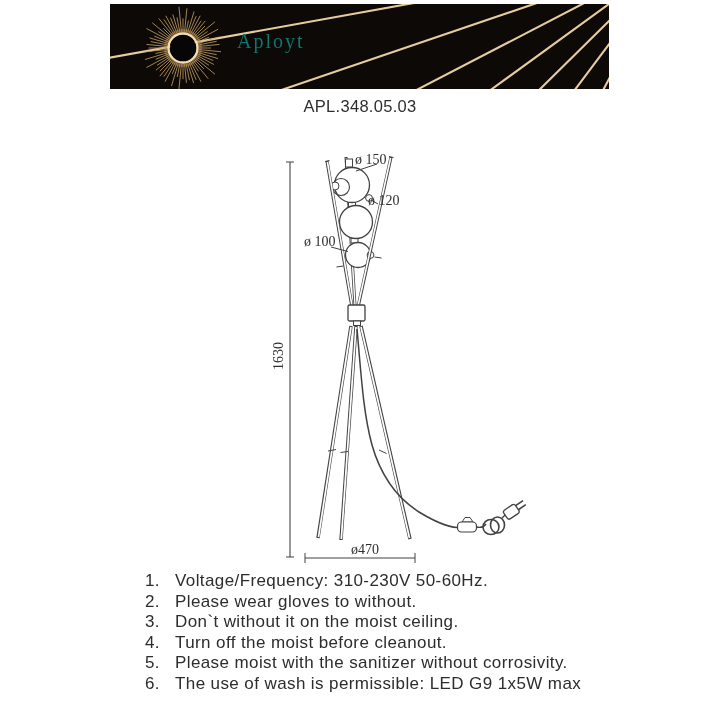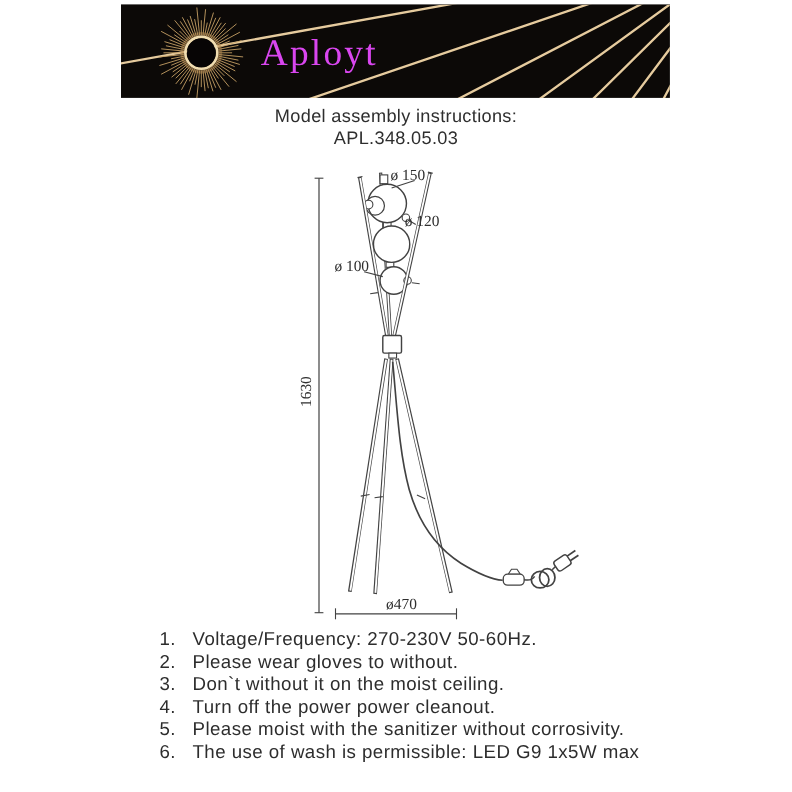--- a/index.html
+++ b/index.html
@@ -2,21 +2,21 @@
 <html><head>
 <meta charset="utf-8">
 <style>
   html,body{margin:0;padding:0;background:#fff;}
   .page{position:relative;width:720px;height:720px;background:#ffffff;overflow:hidden;
         font-family:"Liberation Sans",sans-serif;}
   
   .banner{position:absolute;left:110px;top:4px;width:499px;height:85px;background:#0c0907;overflow:hidden;}
   .logo-svg{position:absolute;left:18px;top:0;}
   .brand{position:absolute;left:127px;top:26px;font-family:"Liberation Serif","DejaVu Serif",serif;
-         font-size:34px;font-weight:400;letter-spacing:2px;color:#d946ef;}
+         font-size:20px;font-weight:400;letter-spacing:2px;color:#0f766e;}
   .fan-svg{position:absolute;right:0;top:0;}
   
   .title-block{position:absolute;left:0;top:96px;width:720px;text-align:center;color:#2e2e2e;}
   .title-line{font-size:16.5px;letter-spacing:.3px;line-height:20px;}
   
   .diagram{position:absolute;left:0;top:0;width:720px;height:720px;}
   .dimtext{font-family:"Liberation Serif","DejaVu Serif",serif;font-size:14px;fill:#2f2f2f;}
   
   .instructions{position:absolute;left:145px;top:571px;color:#2d2d2d;font-size:17px;
                 letter-spacing:.4px;line-height:20px;}
@@ -112,21 +112,20 @@
           <line x1="70.92295562675515" y1="42.43172575472703" x2="91.42376099620242" y2="40.412572663938086" stroke="#c9a366" stroke-width="0.8"></line>
         </g>
       <circle cx="55" cy="44" r="17" fill="none" stroke="#b98f55" stroke-width="4" opacity="0.45"></circle>
       <circle cx="55" cy="44" r="14.5" fill="none" stroke="#f1ddb0" stroke-width="2.4"></circle>
       <circle cx="55" cy="44" r="13" fill="#070505"></circle>
     </svg>
     <div class="brand">Aployt</div>
   </div>
 
   <div class="title-block">
-    <div class="title-line">Model assembly instructions:</div>
     <div class="title-line">APL.348.05.03</div>
   </div>
 
   <svg class="diagram" viewBox="0 0 720 720">
     <g stroke="#424242" stroke-width="1.1" fill="none">
 
       <g>
         <line x1="290" y1="162" x2="290" y2="557"></line>
         <line x1="286" y1="162" x2="294" y2="162" stroke-width="1"></line>
         <line x1="286" y1="557" x2="294" y2="557" stroke-width="1"></line>
@@ -219,33 +218,33 @@
     <text class="dimtext" x="355" y="164">ø 150</text>
     <text class="dimtext" x="368" y="205">ø 120</text>
     <text class="dimtext" x="304" y="246">ø 100</text>
     <text class="dimtext" x="283" y="356" text-anchor="middle" transform="rotate(-90 283 356)">1630</text>
     <text class="dimtext" x="365" y="554" text-anchor="middle">ø470</text>
   </svg>
 
   <div class="instructions">
     <div class="ins-row">
       <span class="ins-num">1.</span>
-      <span>Voltage/Frequency: 270-230V 50-60Hz.</span>
+      <span>Voltage/Frequency: 310-230V 50-60Hz.</span>
     </div>
     <div class="ins-row">
       <span class="ins-num">2.</span>
       <span>Please wear gloves to without.</span>
     </div>
     <div class="ins-row">
       <span class="ins-num">3.</span>
       <span>Don`t without it on the moist ceiling.</span>
     </div>
     <div class="ins-row">
       <span class="ins-num">4.</span>
-      <span>Turn off the power power cleanout.</span>
+      <span>Turn off the moist before cleanout.</span>
     </div>
     <div class="ins-row">
       <span class="ins-num">5.</span>
       <span>Please moist with the sanitizer without corrosivity.</span>
     </div>
     <div class="ins-row">
       <span class="ins-num">6.</span>
       <span>The use of wash is permissible: LED G9 1x5W max</span>
     </div>
   </div>

